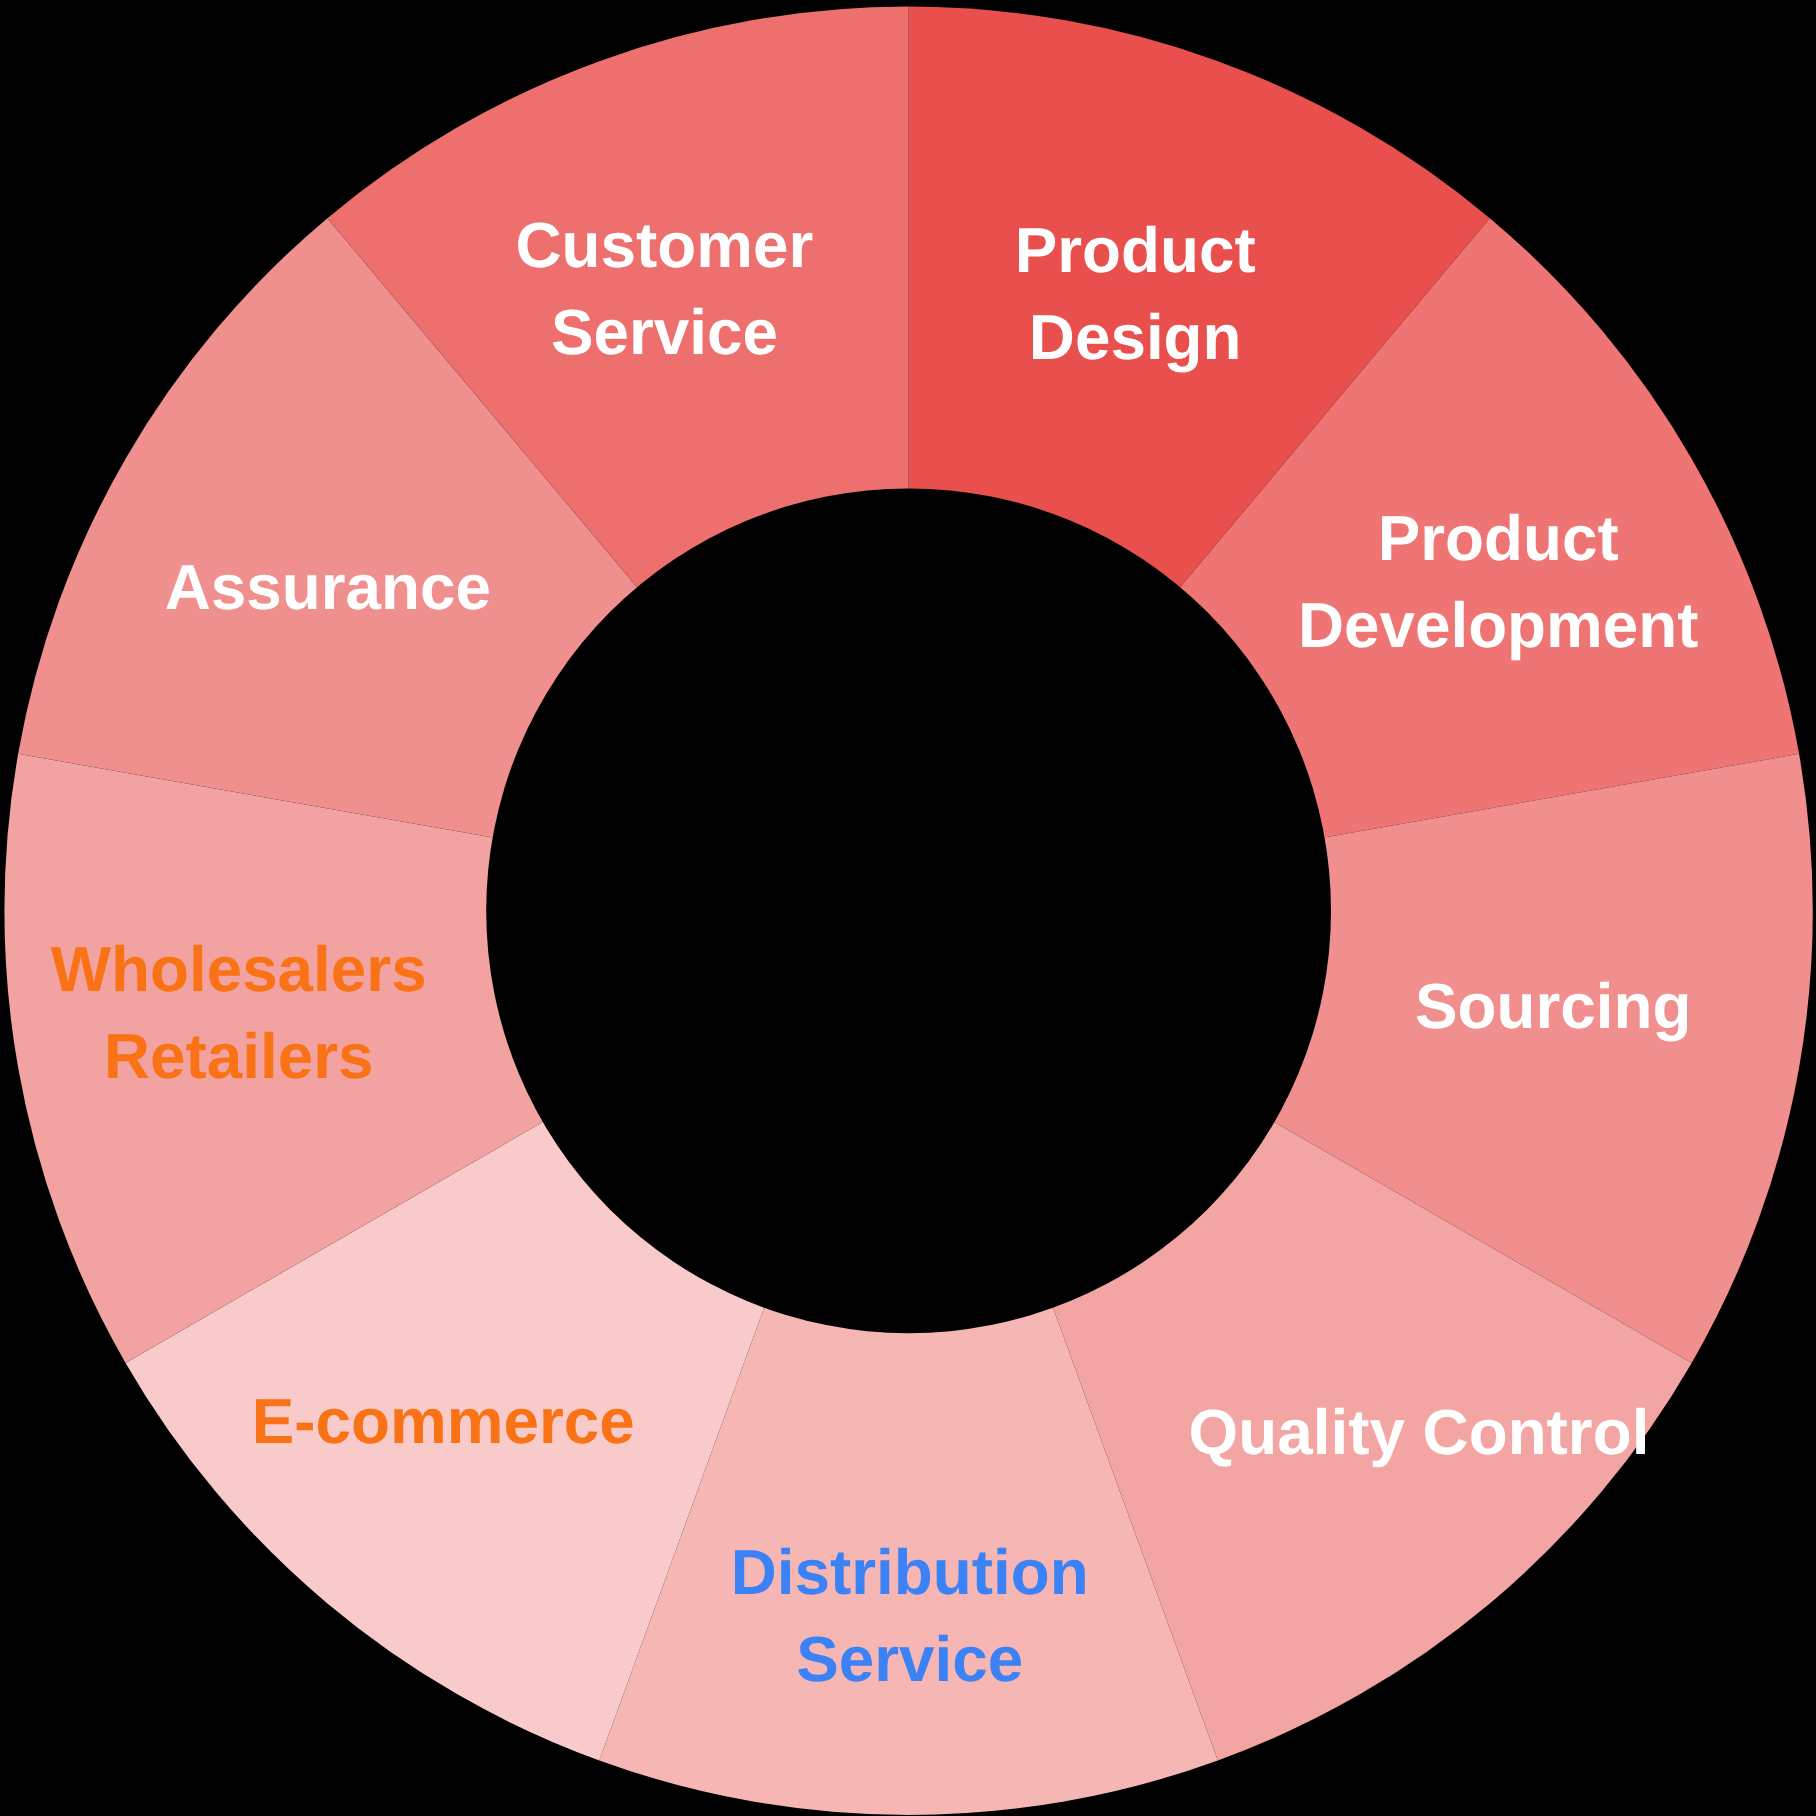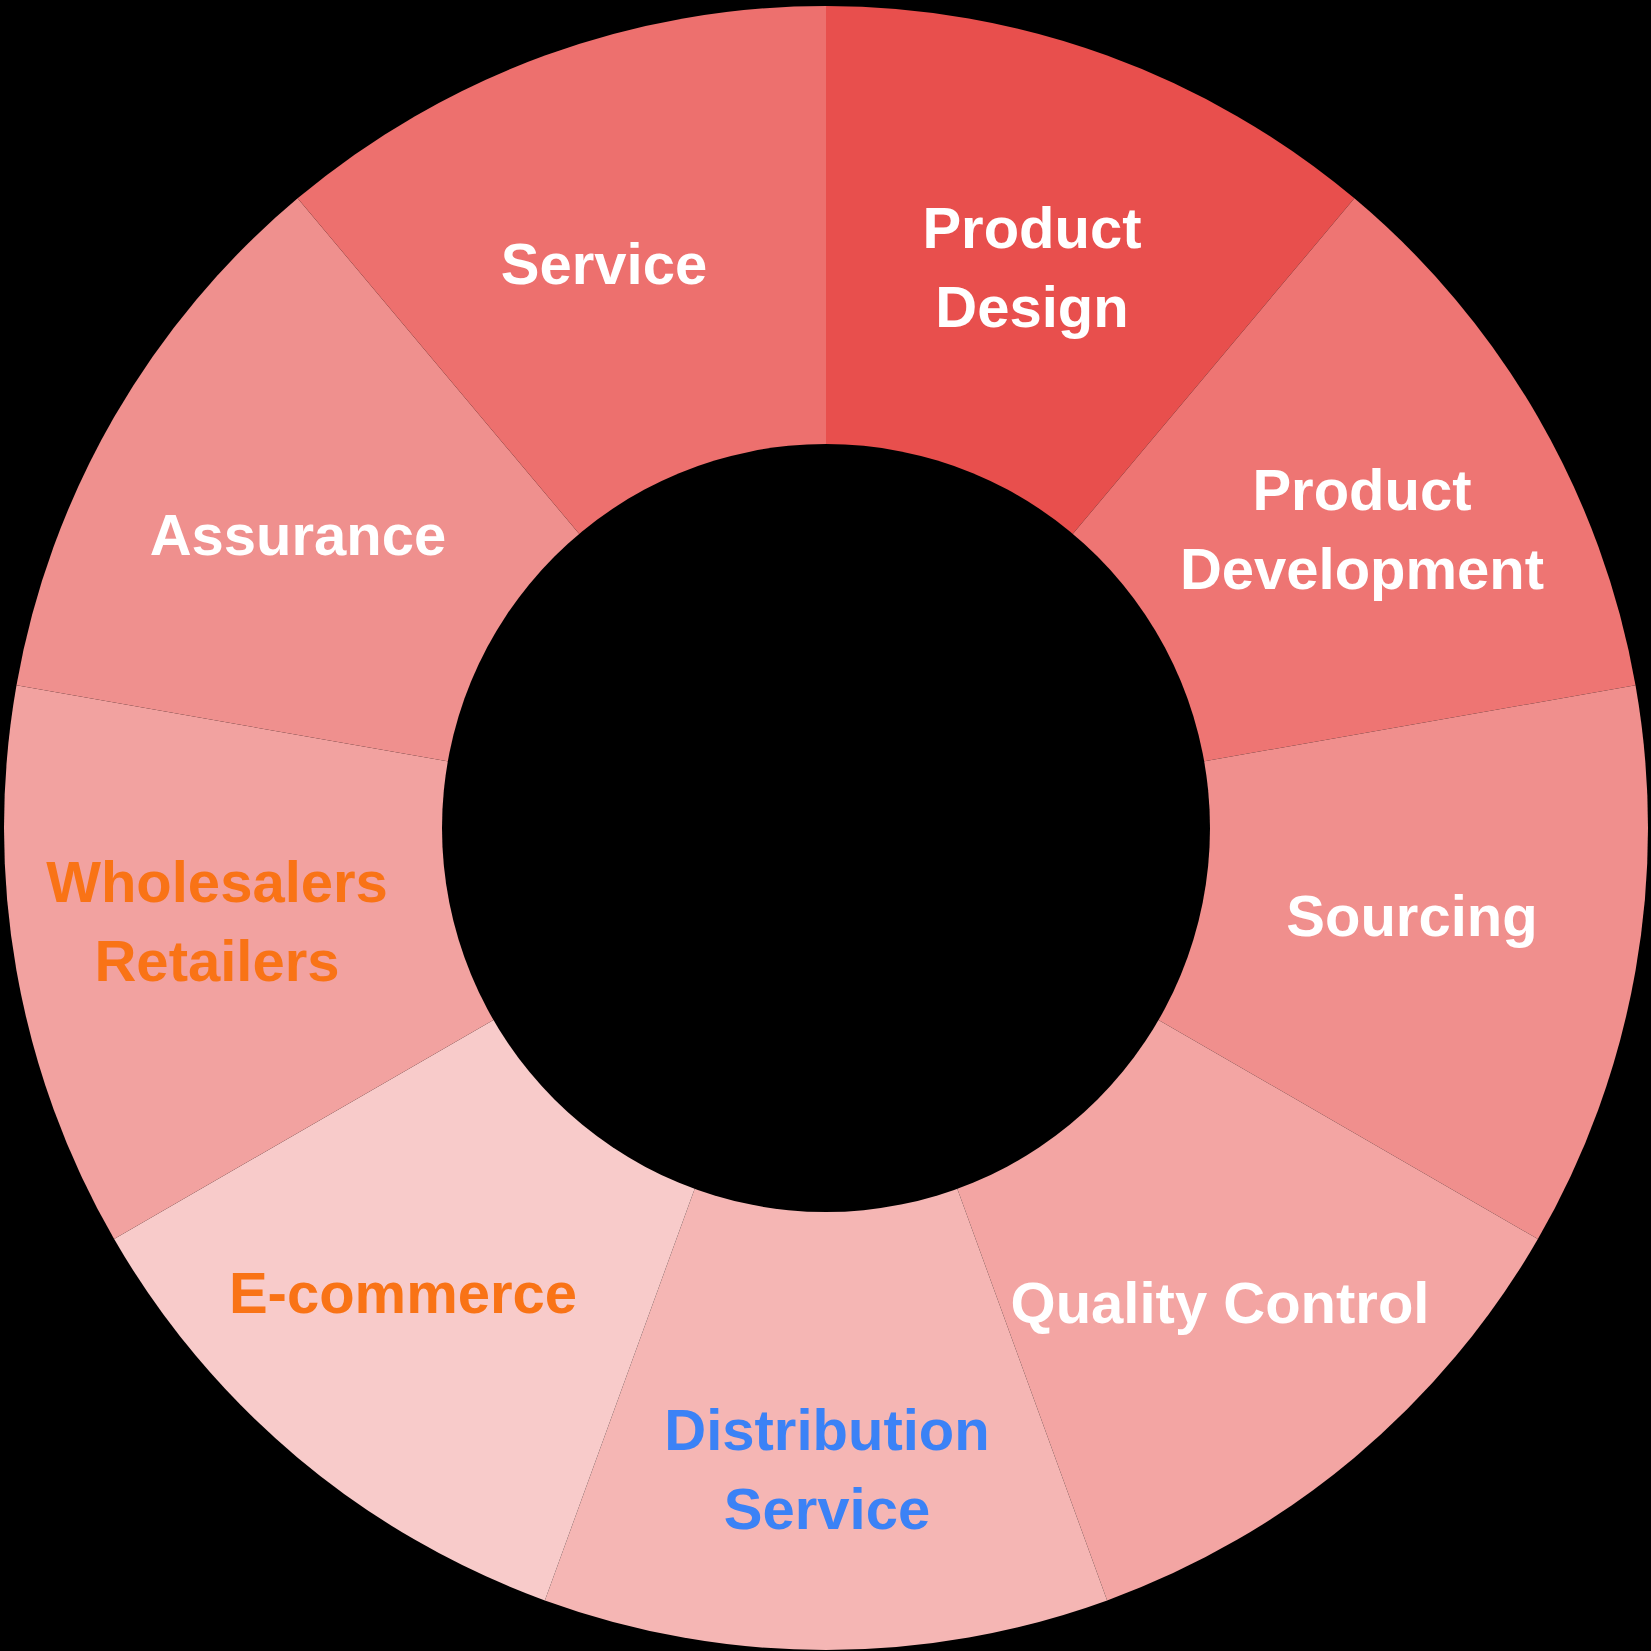--- a/index.html
+++ b/index.html
@@ -79,34 +79,35 @@
         <div>Product</div>
         <div>Design</div>
       </div>
       <div class="slice-label" style="left: 1362px; top: 530px; color: rgb(255, 255, 255);">
         <div>Product</div>
         <div>Development</div>
       </div>
       <div class="slice-label" style="left: 1412px; top: 916px; color: rgb(255, 255, 255);">
         <div>Sourcing</div>
       </div>
-      <div class="slice-label" style="left: 1220px; top: 1303px; color: rgb(255, 255, 255);">
+      <div class="slice-label" style="left: 1290px; top: 1303px; color: rgb(255, 255, 255);">
         <div>Quality Control</div>
       </div>
       <div class="slice-label" style="left: 827px; top: 1470px; color: #3b82f6;">
         <div>Distribution</div>
         <div>Service</div>
       </div>
       <div class="slice-label" style="left: 403px; top: 1293px; color: #f97316;">
         <div>E-commerce</div>
       </div>
       <div class="slice-label" style="left: 217px; top: 922px; color: #f97316;">
         <div>Wholesalers</div>
         <div>Retailers</div>
       </div>
       <div class="slice-label" style="left: 298px; top: 535px; color: rgb(255, 255, 255);">
         <div>Assurance</div>
       </div>
       <div class="slice-label" style="left: 604px; top: 264px; color: rgb(255, 255, 255);">
+        <div>Customer</div>
         <div>Service</div>
       </div>
     </div>
 </div>
 
 </body></html>

